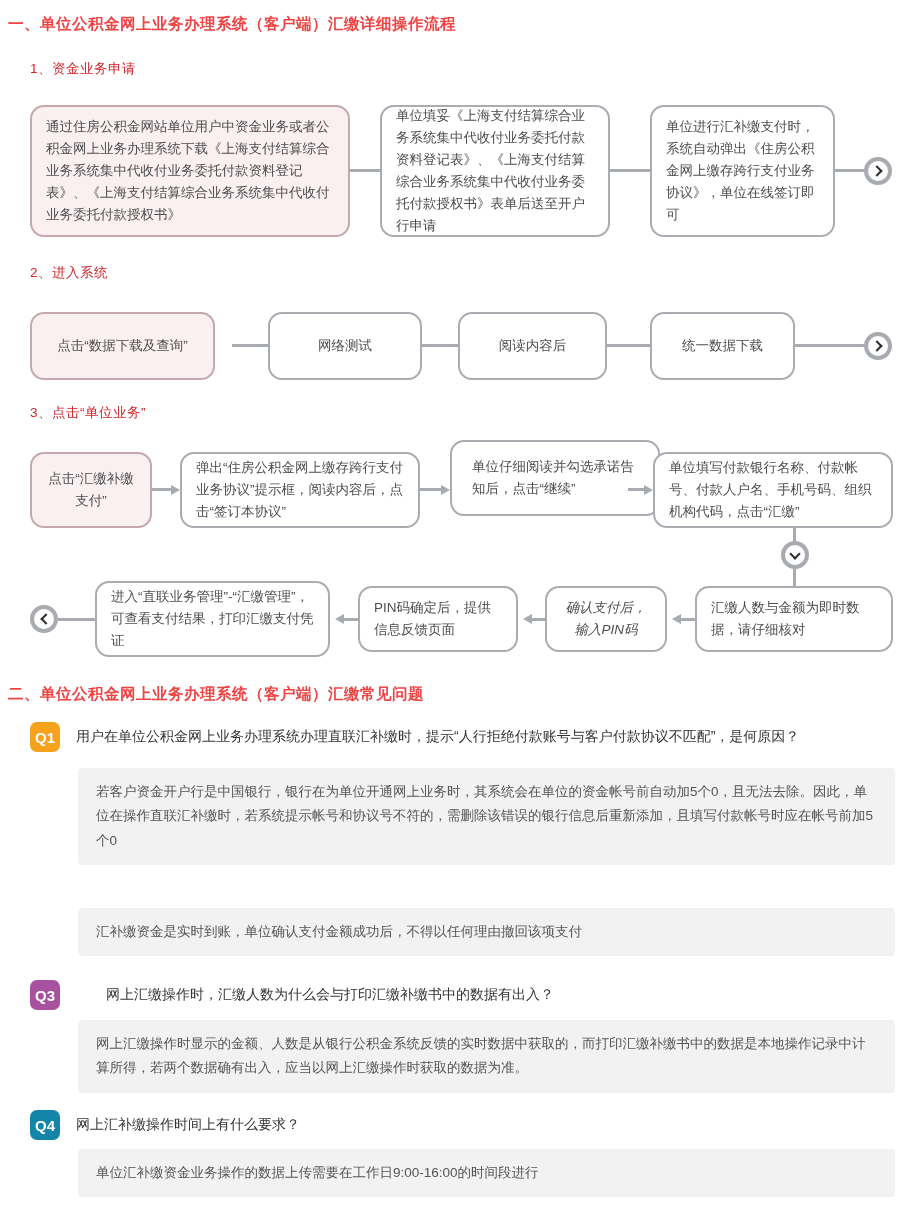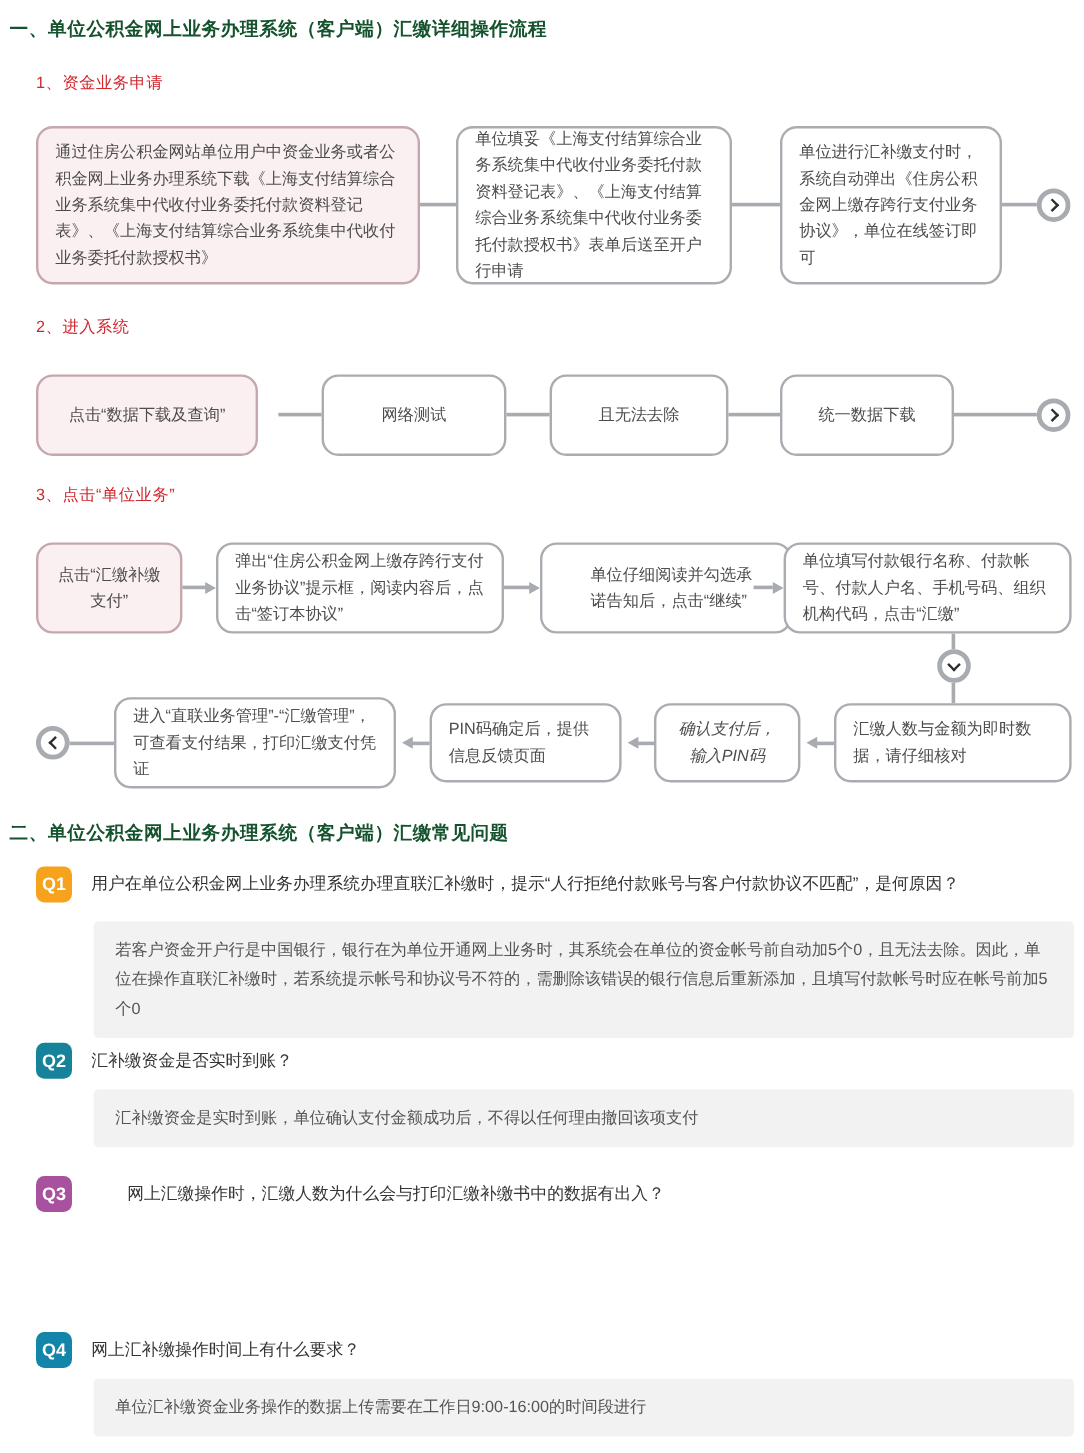--- a/index.html
+++ b/index.html
@@ -1,19 +1,19 @@
 <!DOCTYPE html>
 <html lang="zh"><head>
 <meta charset="utf-8">
 <style>
   * { margin:0; padding:0; box-sizing:border-box; }
   body { background:#fff; font-family:"Liberation Sans","DejaVu Sans",sans-serif; }
   .page { position:relative; width:903px; height:1211px; background:#fff; margin:0 auto; overflow:hidden; }
 
-  .main-title { position:absolute; left:8px; font-size:15.5px; font-weight:700; color:#14532d; letter-spacing:.5px; }
+  .main-title { position:absolute; left:8px; font-size:15.5px; font-weight:700; color:#ef4444; letter-spacing:.5px; }
   .sub-heading { position:absolute; left:30px; font-size:13.5px; color:#D0262C; letter-spacing:.5px; }
 
   .fbox { position:absolute; border:2px solid #A9ACB1; border-radius:14px; background:#fff;
           display:flex; align-items:center; color:#4d4d4d; font-size:13.5px; line-height:1.62; }
   .fbox.pink { background:#FBF0F1; border-color:#C5A8AE; }
   .fbox .inner { width:100%; padding:8px 14px; }
   .fbox.tc .inner { text-align:center; }
   .fbox.tl .inner { text-align:left; }
 
   .hline { position:absolute; height:3px; background:#A8ABB0; }
@@ -64,21 +64,21 @@
 
   <div class="fbox pink tc" style="left:30px; top:312px; width:185px; height:68px;">
     <div class="inner">点击“数据下载及查询”</div>
   </div>
   <div class="hline" style="left:232px; top:344px; width:36px;"></div>
   <div class="fbox tc" style="left:268px; top:312px; width:154px; height:68px;">
     <div class="inner">网络测试</div>
   </div>
   <div class="hline" style="left:422px; top:344px; width:36px;"></div>
   <div class="fbox tc" style="left:458px; top:312px; width:149px; height:68px;">
-    <div class="inner">且无法去除</div>
+    <div class="inner">阅读内容后</div>
   </div>
   <div class="hline" style="left:607px; top:344px; width:43px;"></div>
   <div class="fbox tc" style="left:650px; top:312px; width:145px; height:68px;">
     <div class="inner">统一数据下载</div>
   </div>
   <div class="hline" style="left:795px; top:344px; width:69px;"></div>
   <div class="flow-circle" style="left:864px; top:332px;">
     <span class="chev right"></span>
   </div>
 
@@ -87,21 +87,21 @@
   <div class="fbox pink tc" style="left:30px; top:452px; width:122px; height:76px;">
     <div class="inner">点击“汇缴补缴支付”</div>
   </div>
   <div class="hline" style="left:152px; top:488px; width:20px;"></div>
   <div class="arrR" style="left:171px; top:485px;"></div>
   <div class="fbox tl" style="left:180px; top:452px; width:240px; height:76px;">
     <div class="inner">弹出“住房公积金网上缴存跨行支付业务协议”提示框，阅读内容后，点击“签订本协议”</div>
   </div>
   <div class="hline" style="left:420px; top:488px; width:22px;"></div>
   <div class="arrR" style="left:441px; top:485px;"></div>
-  <div class="fbox tl" style="left:450px; top:452px; width:210px; height:76px;padding-left:20px;">
+  <div class="fbox tl" style="left:450px; top:440px; width:210px; height:76px;">
     <div class="inner" style="padding:8px 20px;">单位仔细阅读并勾选承诺告知后，点击“继续”</div>
   </div>
   <div class="hline" style="left:628px; top:488px; width:16px;"></div>
   <div class="arrR" style="left:644px; top:485px;"></div>
   <div class="fbox tl" style="left:653px; top:452px; width:240px; height:76px;justify-content:center;">
     <div class="inner">单位填写付款银行名称、付款帐号、付款人户名、手机号码、组织机构代码，点击“汇缴”</div>
   </div>
 
   <div class="vline" style="left:793px; top:528px; height:13px;"></div>
   <div class="flow-circle" style="left:781px; top:541px;">
@@ -133,30 +133,27 @@
   </div>
 
   <div class="main-title" style="top:684px;">二、单位公积金网上业务办理系统（客户端）汇缴常见问题</div>
 
   <div class="faq-q" style="top:722px;">
     <span class="badge" style="background-color: rgb(246, 162, 29);">Q1</span>
     <span class="q-text">用户在单位公积金网上业务办理系统办理直联汇补缴时，提示“人行拒绝付款账号与客户付款协议不匹配”，是何原因？</span>
   </div>
   <div class="faq-a" style="top:768px;">若客户资金开户行是中国银行，银行在为单位开通网上业务时，其系统会在单位的资金帐号前自动加5个0，且无法去除。因此，单位在操作直联汇补缴时，若系统提示帐号和协议号不符的，需删除该错误的银行信息后重新添加，且填写付款帐号时应在帐号前加5个0</div>
 
-  <div class="faq-q" style="top:869px;">
-    <span class="badge" style="background-color: rgb(23, 131, 155);">Q2</span>
-    <span class="q-text">汇补缴资金是否实时到账？</span>
-  </div>
   <div class="faq-a" style="top:908px;">汇补缴资金是实时到账，单位确认支付金额成功后，不得以任何理由撤回该项支付</div>
 
   <div class="faq-q" style="top:980px;gap:46px;">
     <span class="badge" style="background-color: rgb(168, 81, 158);">Q3</span>
     <span class="q-text">网上汇缴操作时，汇缴人数为什么会与打印汇缴补缴书中的数据有出入？</span>
   </div>
+  <div class="faq-a" style="top:1020px;">网上汇缴操作时显示的金额、人数是从银行公积金系统反馈的实时数据中获取的，而打印汇缴补缴书中的数据是本地操作记录中计算所得，若两个数据确有出入，应当以网上汇缴操作时获取的数据为准。</div>
 
   <div class="faq-q" style="top:1110px;">
     <span class="badge" style="background-color: rgb(18, 133, 168);">Q4</span>
     <span class="q-text">网上汇补缴操作时间上有什么要求？</span>
   </div>
   <div class="faq-a" style="top:1149px;">单位汇补缴资金业务操作的数据上传需要在工作日9:00-16:00的时间段进行</div>
 
 </div>
 
 </body></html>

